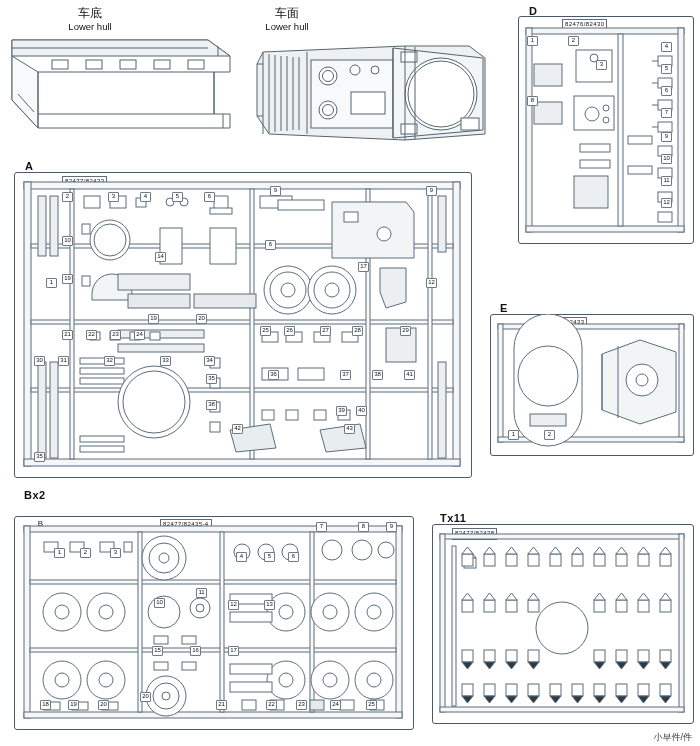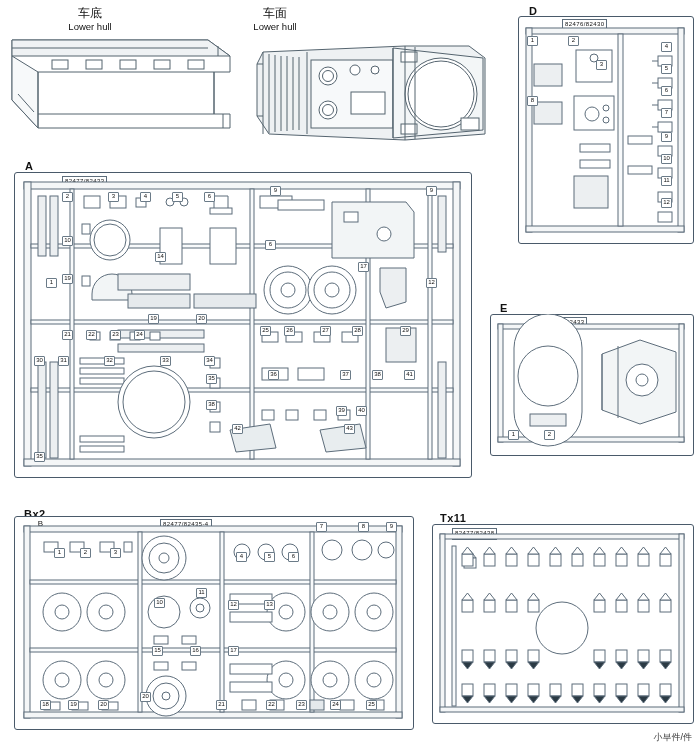--- a/index.html
+++ b/index.html
@@ -55,21 +55,21 @@
         <rect x="146" y="32" width="16" height="9" fill="#fff"></rect>
         <rect x="180" y="32" width="16" height="9" fill="#fff"></rect>
         <line x1="4" y1="20" x2="200" y2="20"></line>
         <line x1="210" y1="18" x2="210" y2="28"></line>
         <line x1="215" y1="86" x2="215" y2="100"></line>
         <line x1="10" y1="66" x2="26" y2="84"></line>
       </g>
     </svg>
   </div>
 
-  <div class="abs cn-label" style="left:240px;top:6px;width:70px;">
+  <div class="abs cn-label" style="left:252px;top:6px;width:70px;">
     <div class="cn">车面</div>
     <div class="en">Lower hull</div>
   </div>
 
   <div class="abs" style="left:255px;top:30px;">
     <svg width="235" height="115" viewBox="0 0 235 115">
       <g stroke="#55646f" fill="none">
         <path d="M8,22 L150,16 L214,16 L230,28 L230,104 L150,110 L14,104 L2,86 L2,34 Z" fill="#eef1f3"></path>
         <path d="M8,22 L8,104"></path>
         <path d="M14,24 L14,103"></path>
@@ -317,21 +317,21 @@
         <circle cx="152" cy="66" r="16" fill="#fff"></circle>
         <circle cx="152" cy="66" r="6" fill="#fff"></circle>
         <line x1="112" y1="40" x2="112" y2="96"></line>
         <line x1="128" y1="32" x2="128" y2="104"></line>
       </g>
     </svg>
   </div>
   <div class="partnum" style="left:508px;top:430px;">1</div>
   <div class="partnum" style="left:544px;top:430px;">2</div>
 
-  <div class="abs sprue-label" style="left:24px;top:508px;">Bx2</div>
+  <div class="abs sprue-label" style="left:24px;top:489px;">Bx2</div>
   <div class="frame" style="left:14px;top:516px;width:398px;height:212px;"></div>
   <div class="code" style="left:160px;top:519px;">82477/82435-4</div>
   <div class="partnum nb" style="left:36px;top:520px;font-size:8px;">B</div>
   <div class="abs" style="left:14px;top:516px;">
     <svg width="398" height="212" viewBox="0 0 398 212">
       <g stroke="#5d6d7b" fill="#fff" stroke-width="1">
         <rect x="10" y="10" width="378" height="6" fill="#f4f6f7"></rect>
         <rect x="10" y="10" width="6" height="192" fill="#f4f6f7"></rect>
         <rect x="382" y="10" width="6" height="192" fill="#f4f6f7"></rect>
         <rect x="10" y="196" width="378" height="6" fill="#f4f6f7"></rect>

